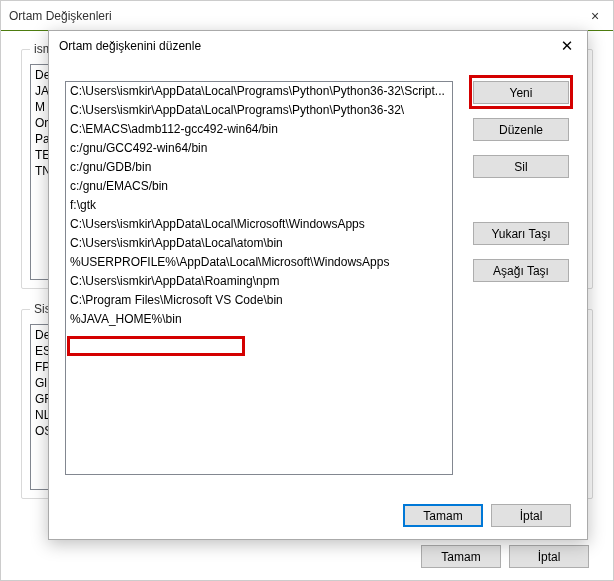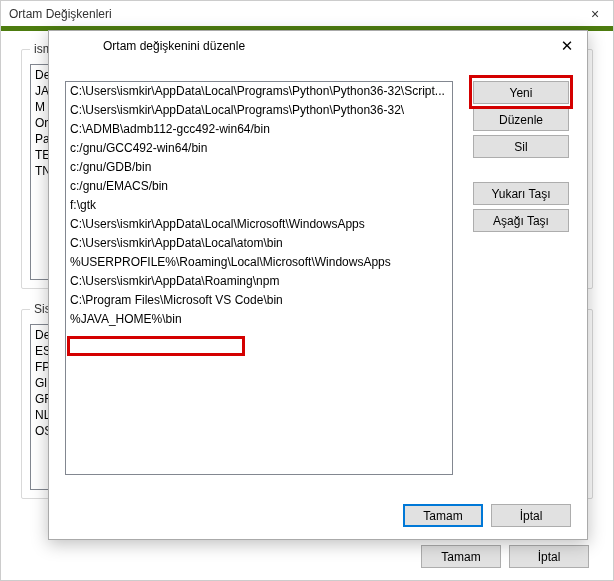--- a/index.html
+++ b/index.html
@@ -5,21 +5,21 @@
   * { box-sizing: border-box; font-family: "Segoe UI", Tahoma, sans-serif; font-size: 12px; }
   body { margin: 0; background: #f0f0f0; width: 614px; height: 581px; overflow: hidden; position: relative; }
 
   
   .win-back {
     position: absolute; left: 0; top: 0; width: 614px; height: 581px;
     background: #ffffff; border: 1px solid #cccccc;
   }
   .titlebar-back {
     height: 30px; display: flex; align-items: center; justify-content: space-between;
-    padding: 0 8px; border-bottom: 5px solid #4d7c0f; background: #ffffff;
+    padding: 0 8px; border-bottom: 1px solid #4d7c0f; background: #ffffff;
   }
   .titlebar-back .title { color: #333; }
   .titlebar-back .close { font-size: 14px; color: #333; width: 20px; text-align: center; }
 
   .back-body { position: relative; padding: 12px 20px; height: calc(581px - 30px); }
   .group {
     border: 1px solid #d9d9d9; position: absolute; left: 20px; right: 20px; border-radius: 2px;
   }
   .group-label {
     position: absolute; top: -8px; left: 8px; background: #ffffff; padding: 0 4px; color: #333;
@@ -48,42 +48,42 @@
     padding: 0 10px;
   }
 
   
   .win-front {
     position: absolute; left: 48px; top: 30px; width: 540px; height: 510px;
     background: #ffffff; border: 1px solid #aaaaaa; box-shadow: 0 4px 16px rgba(0,0,0,0.25);
   }
   .titlebar-front {
     height: 30px; display: flex; align-items: center; justify-content: space-between;
-    padding: 0 10px; background: #ffffff; margin-left: 44px;
+    padding: 0 10px; background: #ffffff;
   }
   .titlebar-front .title { color: #000; }
   .titlebar-front .close { font-size: 15px; color: #000; width: 20px; text-align: center; }
 
   .front-body { position: relative; padding: 18px 16px 16px 16px; height: calc(510px - 30px); }
 
   .list-box {
     position: absolute; left: 16px; top: 20px; width: 388px; height: 394px;
     border: 1px solid #828790; background: #ffffff; overflow: hidden;
   }
   .list-box .item {
     padding: 1px 4px; white-space: nowrap; overflow: hidden; text-overflow: ellipsis; line-height: 17px; color:#000;
   }
   .hl-new {
     position: absolute; border: 3px solid #d40000; pointer-events: none;
   }
   .hl-new.btn-hl { left: 420px; top: 14px; width: 104px; height: 34px; }
   .hl-new.row-hl { left: 18px; top: 275px; width: 178px; height: 20px; }
 
   .side-buttons {
-    position: absolute; left: 424px; top: 20px; width: 96px; display: flex; flex-direction: column; gap: 4px;
+    position: absolute; left: 424px; top: 20px; width: 96px; display: flex; flex-direction: column; gap: 14px;
   }
   .side-buttons .gap { height: 16px; }
   .side-buttons .btn { width: 96px; }
 
   .bottom-buttons {
     position: absolute; right: 16px; bottom: 14px; display: flex; gap: 8px;
   }
   .btn.primary { border: 2px solid #0078d7; background: #e1e1e1; }
 
 </style>
@@ -141,28 +141,28 @@
 <div class="win-front">
   <div class="titlebar-front">
     <span class="title">Ortam değişkenini düzenle</span>
     <span class="close">✕</span>
   </div>
   <div class="front-body">
 
     <div class="list-box">
       <div class="item">C:\Users\ismkir\AppData\Local\Programs\Python\Python36-32\Script...</div>
       <div class="item">C:\Users\ismkir\AppData\Local\Programs\Python\Python36-32\</div>
-      <div class="item">C:\ADMB\admb112-gcc492-win64/bin</div>
+      <div class="item">C:\EMACS\admb112-gcc492-win64/bin</div>
       <div class="item">c:/gnu/GCC492-win64/bin</div>
       <div class="item">c:/gnu/GDB/bin</div>
       <div class="item">c:/gnu/EMACS/bin</div>
       <div class="item">f:\gtk</div>
       <div class="item">C:\Users\ismkir\AppData\Local\Microsoft\WindowsApps</div>
       <div class="item">C:\Users\ismkir\AppData\Local\atom\bin</div>
-      <div class="item">%USERPROFILE%\Roaming\Local\Microsoft\WindowsApps</div>
+      <div class="item">%USERPROFILE%\AppData\Local\Microsoft\WindowsApps</div>
       <div class="item">C:\Users\ismkir\AppData\Roaming\npm</div>
       <div class="item">C:\Program Files\Microsoft VS Code\bin</div>
       <div class="item">%JAVA_HOME%\bin</div>
     </div>
 
     <div class="side-buttons">
       <div class="btn">Yeni</div>
       <div class="btn">Düzenle</div>
       <div class="btn">Sil</div>
       <div class="gap"></div>

